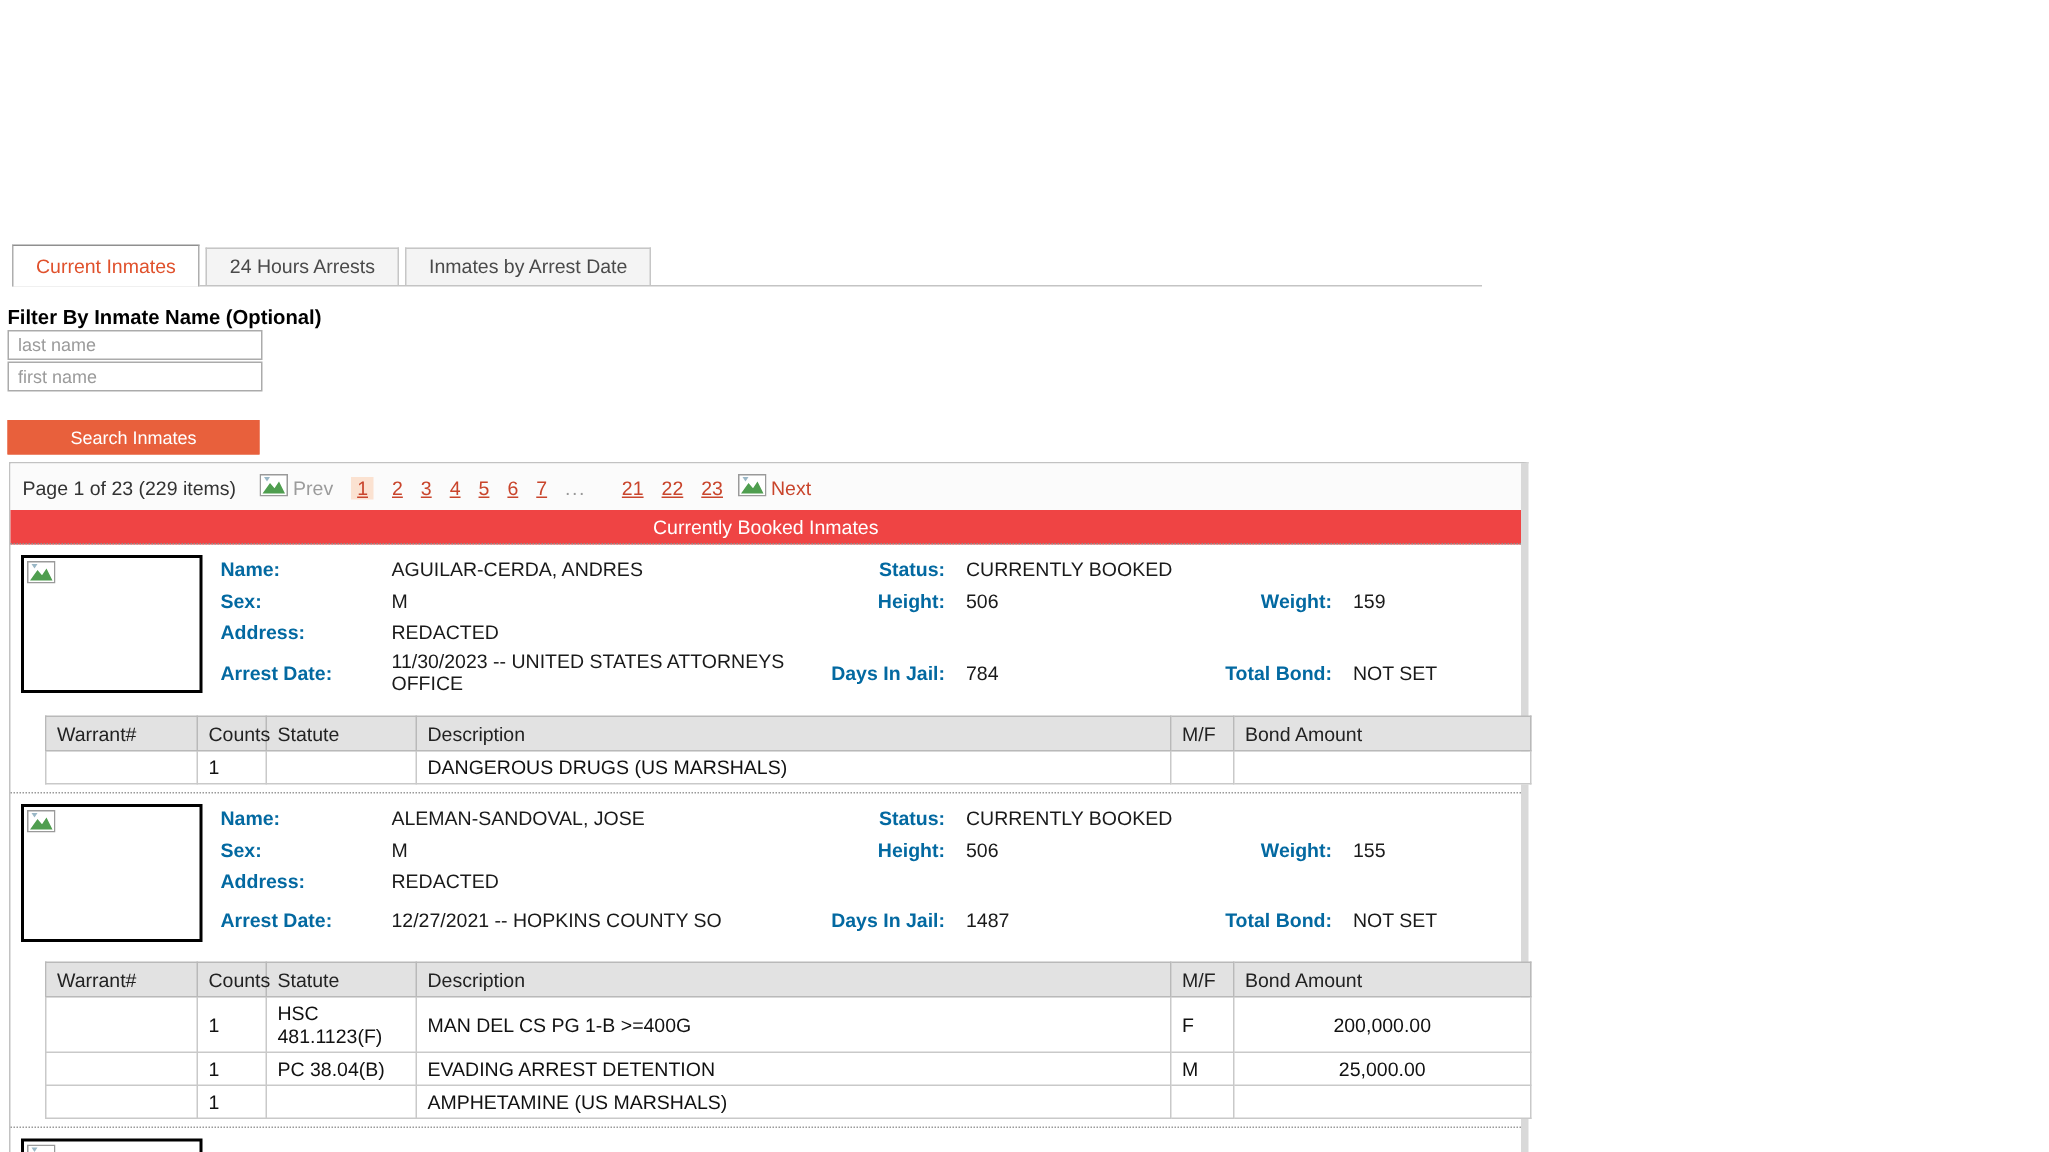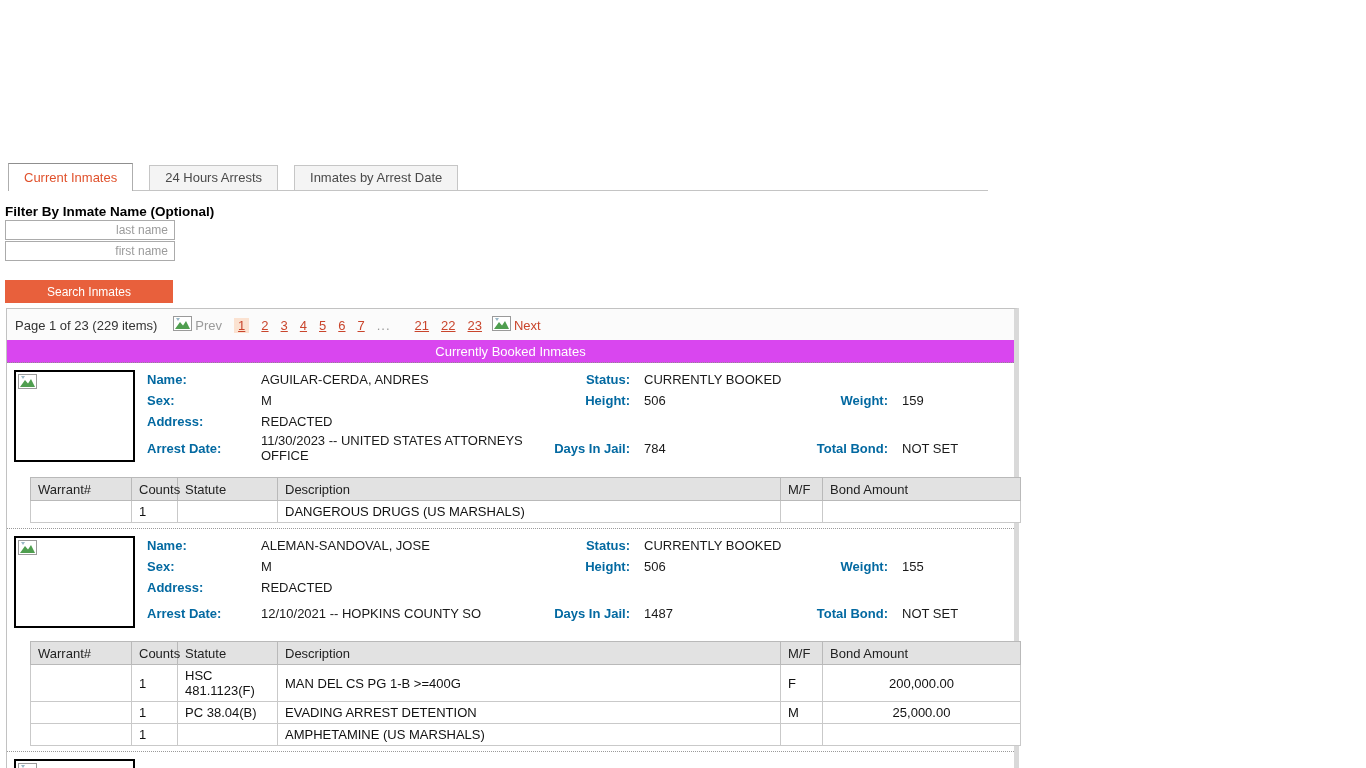--- a/index.html
+++ b/index.html
@@ -2,45 +2,45 @@
 <html><head>
 <meta charset="utf-8">
 <style>
   * { box-sizing: border-box; }
   html,body { margin:0; padding:0; background:#fff; }
   body { font-family:"Liberation Sans", sans-serif; color:#1a1a1a; }
   .page { position:relative; width:1366px; height:768px; overflow:hidden; background:#fff; }
 
   
   .tabstrip { position:absolute; left:8px; top:163px; width:980px; display:flex; align-items:flex-end; border-bottom:1px solid #c4c4c4; }
-  .tab { height:25px; line-height:24px; padding:0 15px; background:#f4f4f4; border:1px solid #c6c6c6; border-bottom:none; margin-right:16px; font-size:13px; color:#4a4a4a; white-space:nowrap; cursor:pointer; }
+  .tab { height:25px; line-height:24px; padding:0 15px; background:#f4f4f4; border:1px solid #c6c6c6; border-bottom:none; margin-right:4px; font-size:13px; color:#4a4a4a; white-space:nowrap; cursor:pointer; }
   .tab.active { height:28px; line-height:27px; background:#fff; color:#e0512c; border:1px solid #aeaeae; border-top:1px solid #8f8f8f; border-bottom:none; margin-bottom:-1px; z-index:2; }
 
   
   .filter-title { position:absolute; left:5px; top:204px; font-size:13.5px; font-weight:bold; color:#000; }
-  .flt-input { position:absolute; left:5px; width:170px; height:20px; border:1px solid #ababab; padding:0 6px; font-size:12px; font-family:inherit; color:#333; background:#fff;text-align:right; }
+  .flt-input { position:absolute; left:5px; width:170px; height:20px; border:1px solid #ababab; padding:0 6px; font-size:12px; font-family:inherit; color:#333; background:#fff; }
   .flt-input::placeholder { color:#9b9b9b; opacity:1; }
   #last-name-input { top:220px; }
   #first-name-input { top:241px; }
   .search-btn { position:absolute; left:5px; top:280px; width:168px; height:23px; background:#e8603c; border:1px solid #e8603c; color:#fff; font-size:12px; font-family:inherit; cursor:pointer; }
 
   
   .panel { position:absolute; left:6px; top:308px; width:1013px; height:478px; background:#fff; border:1px solid #c2c2c2; border-right:5px solid #d9d9d9; }
 
   .pager { display:flex; align-items:center; padding:7px 8px 6px 8px; background:#fbfbfb; font-size:13px; color:#333; }
   .pager-summary { margin-right:16px; color:#333; }
   .icon-link { display:inline-flex; align-items:center; gap:3px;justify-content:space-between; }
   .pg-prev { color:#9b9b9b; text-decoration:none; margin-right:6px; cursor:default; }
   .pg-next { color:#c9452c; margin-left:4px; cursor:pointer; }
   .pg-cur { background:#fbe2d1; color:#c9452c; text-decoration:underline; padding:0 4px; margin:0 6px; }
   .pg-link { color:#c9452c; text-decoration:underline; margin:0 6px; cursor:pointer; }
   .pg-dots { color:#999; margin:0 6px; letter-spacing:1px; }
   .pg-right-gap { margin-left:18px; }
 
-  .gridbar { height:23px; line-height:23px; background:#d946ef; color:#fff; text-align:center; font-size:13px; border-bottom:1px dotted #8f8f8f; }
+  .gridbar { height:23px; line-height:23px; background:#ef4444; color:#fff; text-align:center; font-size:13px; border-bottom:1px dotted #8f8f8f; }
 
   
   .record { display:flex; padding:6px 0 8px 7px; border-top:1px dotted #9a9a9a; }
   .record.first { border-top:none; }
   .photo { flex:none; width:121px; height:92px; border:2px solid #000; background:#fff; position:relative; margin-top:1px; }
   .photo .broken { position:absolute; top:2px; left:2px; }
 
   table.fields { border-collapse:collapse; table-layout:fixed; width:856px; margin-left:12px; font-size:13px; }
   table.fields td { padding:1px 0; vertical-align:middle; overflow:hidden; }
   table.fields tr { height:21px; }
@@ -227,21 +227,21 @@
         <tr>
           <td class="lbl">Address:</td>
           <td>REDACTED</td>
           <td></td>
               <td></td>
               <td></td>
               <td></td>
         </tr>
         <tr class="tall">
           <td class="lbl">Arrest Date:</td>
-          <td>12/10/2021 -- HOPKINS COUNTY SO</td>
+          <td>12/27/2021 -- HOPKINS COUNTY SO</td>
           <td class="lbl r">Days In Jail:</td>
           <td>1487</td>
           <td class="lbl r">Total Bond:</td>
           <td>NOT SET</td>
         </tr>
       </tbody>
         </table>
     </div>
 
     <table class="charges">

